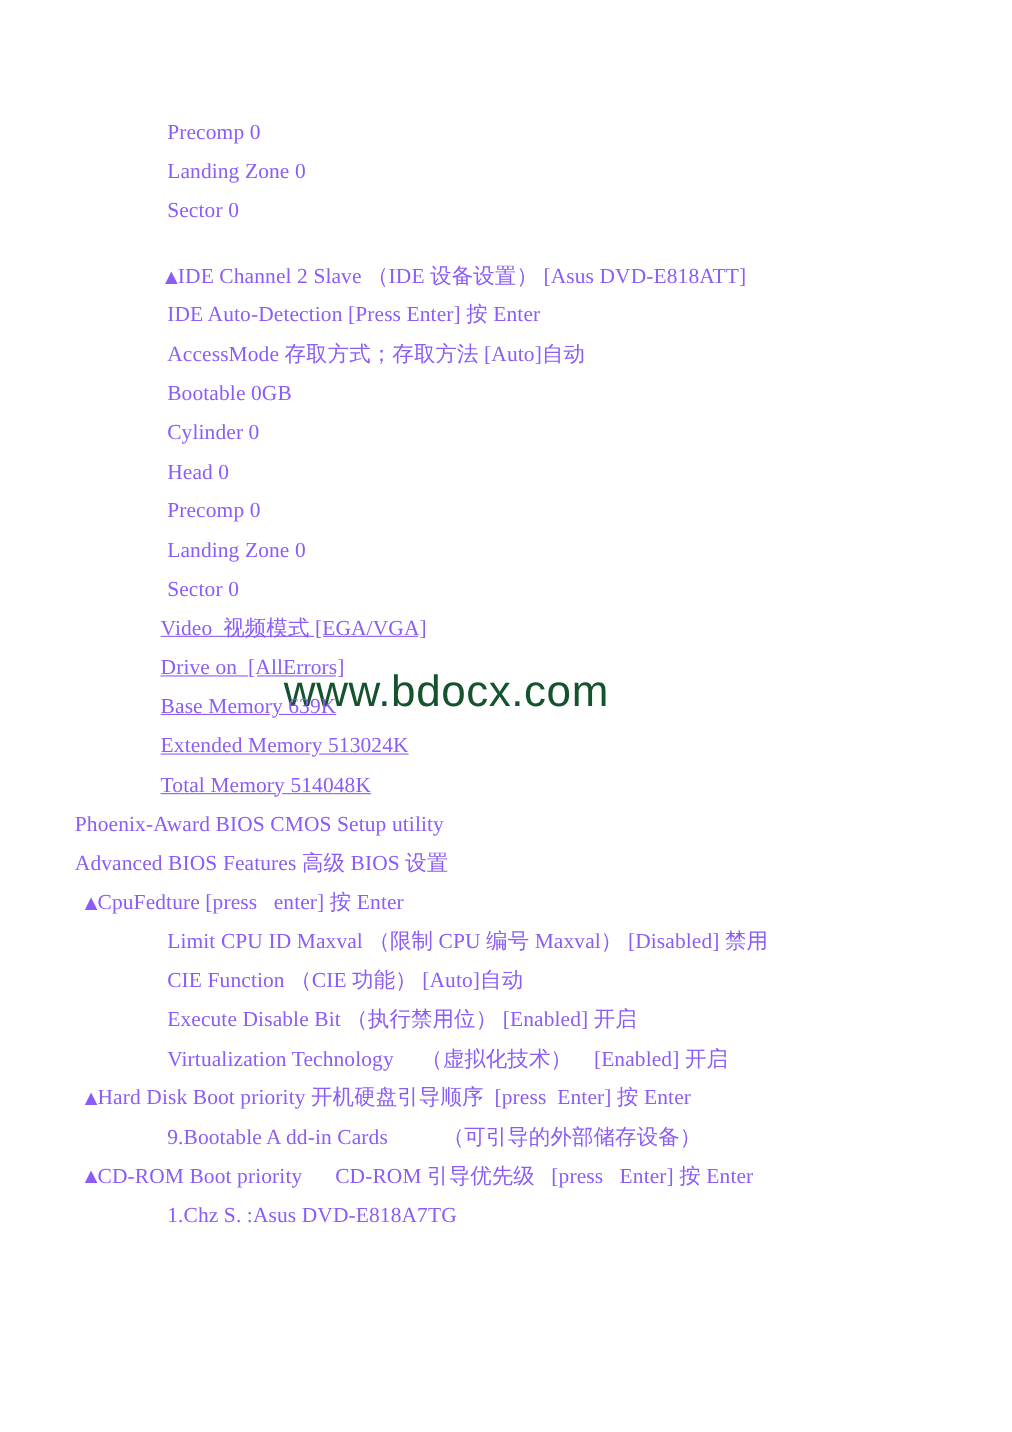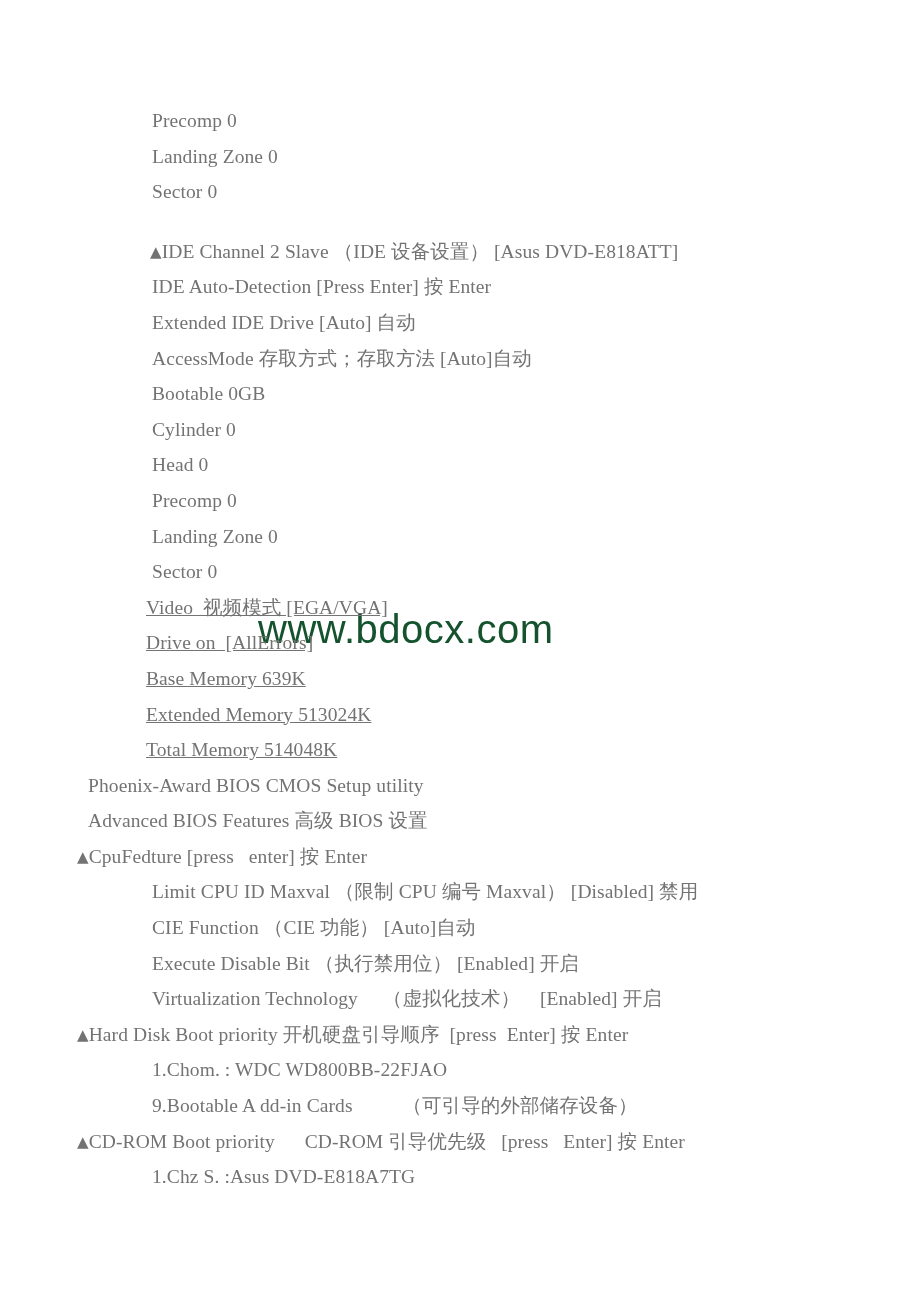--- a/index.html
+++ b/index.html
@@ -32,29 +32,29 @@
   .doc-body {
     position: relative;
     z-index: 2;
   }
 
   .line {
     font-size: 19.5px;
     line-height: 35.6px;
     white-space: pre;
     letter-spacing: 0.1px;
-    color: #737373;
+    color: #8b5cf6;
     font-family: "Liberation Serif", "DejaVu Serif", serif;
   }
 
   
   .ind-a { padding-left: 150px; margin-top: 24px; }  
   .ind-b { padding-left: 152px; }  
   .ind-c { padding-left: 146px; text-decoration: underline; }  
-  .ind-d { padding-left: 88px; }  
+  .ind-d { padding-left: 68px; }  
   .ind-e { padding-left: 77px; }  
 
   .tri {
     font-family: "DejaVu Sans", sans-serif;
     font-size: 15px;
     line-height: 0;
     position: relative;
     top: -1px;
   }
 
@@ -82,40 +82,38 @@
 
   <div class="watermark">www.bdocx.com</div>
 
   <div class="doc-body">
 
   <div class="line ind-b"><span>Precomp 0</span></div>
       <div class="line ind-b"><span>Landing Zone 0</span></div>
       <div class="line ind-b"><span>Sector 0</span></div>
       <div class="line ind-a"><span class="tri">▲</span><span>IDE Channel 2 Slave （IDE 设备设置） [Asus DVD-E818ATT]</span></div>
       <div class="line ind-b"><span>IDE Auto-Detection [Press Enter] 按 Enter</span></div>
-      <div class="line ind-b"><span>Extended IDE Drive [Auto] 自动</span></div>
       <div class="line ind-b"><span>AccessMode 存取方式；存取方法 [Auto]自动</span></div>
       <div class="line ind-b"><span>Bootable 0GB</span></div>
       <div class="line ind-b"><span>Cylinder 0</span></div>
       <div class="line ind-b"><span>Head 0</span></div>
       <div class="line ind-b"><span>Precomp 0</span></div>
       <div class="line ind-b"><span>Landing Zone 0</span></div>
       <div class="line ind-b"><span>Sector 0</span></div>
       <div class="line ind-c"><span>Video  视频模式 [EGA/VGA]</span></div>
       <div class="line ind-c"><span>Drive on  [AllErrors]</span></div>
       <div class="line ind-c"><span>Base Memory 639K</span></div>
       <div class="line ind-c"><span>Extended Memory 513024K</span></div>
       <div class="line ind-c"><span>Total Memory 514048K</span></div>
       <div class="line ind-d"><span>Phoenix-Award BIOS CMOS Setup utility</span></div>
       <div class="line ind-d"><span>Advanced BIOS Features 高级 BIOS 设置</span></div>
       <div class="line ind-e"><span class="tri">▲</span><span>CpuFedture [press   enter] 按 Enter</span></div>
       <div class="line ind-b"><span>Limit CPU ID Maxval （限制 CPU 编号 Maxval） [Disabled] 禁用</span></div>
       <div class="line ind-b"><span>CIE Function （CIE 功能） [Auto]自动</span></div>
       <div class="line ind-b"><span>Execute Disable Bit （执行禁用位） [Enabled] 开启</span></div>
       <div class="line ind-b"><span>Virtualization Technology     （虚拟化技术）    [Enabled] 开启</span></div>
       <div class="line ind-e"><span class="tri">▲</span><span>Hard Disk Boot priority 开机硬盘引导顺序  [press  Enter] 按 Enter</span></div>
-      <div class="line ind-b"><span>1.Chom. : WDC WD800BB-22FJAO</span></div>
       <div class="line ind-b"><span>9.Bootable A dd-in Cards          （可引导的外部储存设备）</span></div>
       <div class="line ind-e"><span class="tri">▲</span><span>CD-ROM Boot priority      CD-ROM 引导优先级   [press   Enter] 按 Enter</span></div>
       <div class="line ind-b"><span>1.Chz S. :Asus DVD-E818A7TG</span></div>
     </div>
 
 </div>
 
 </body></html>

